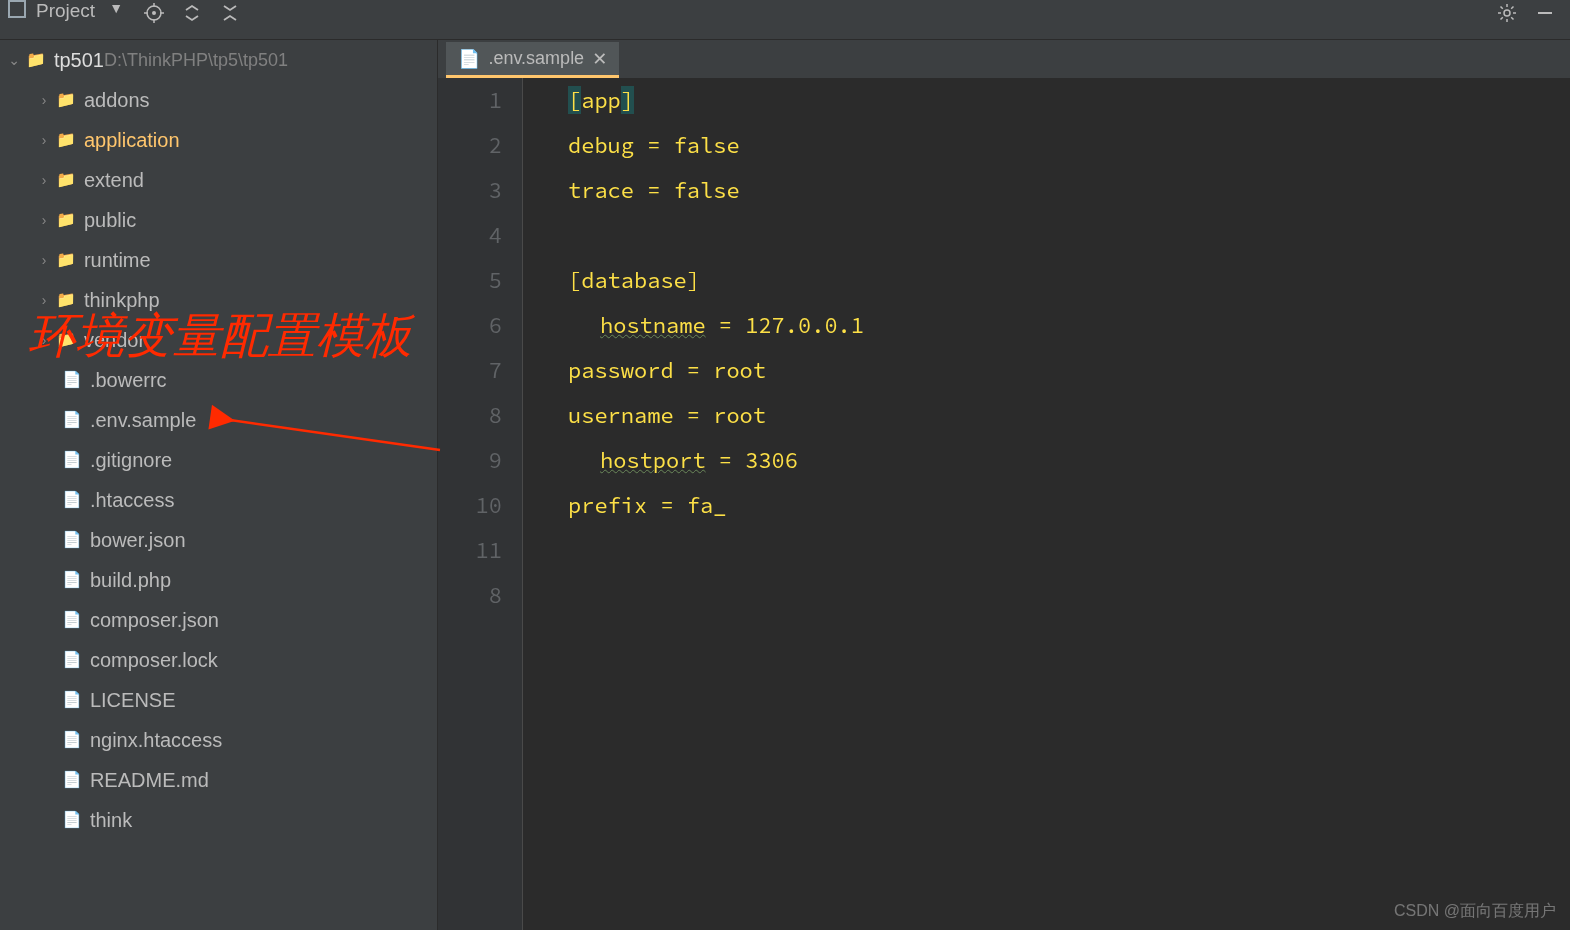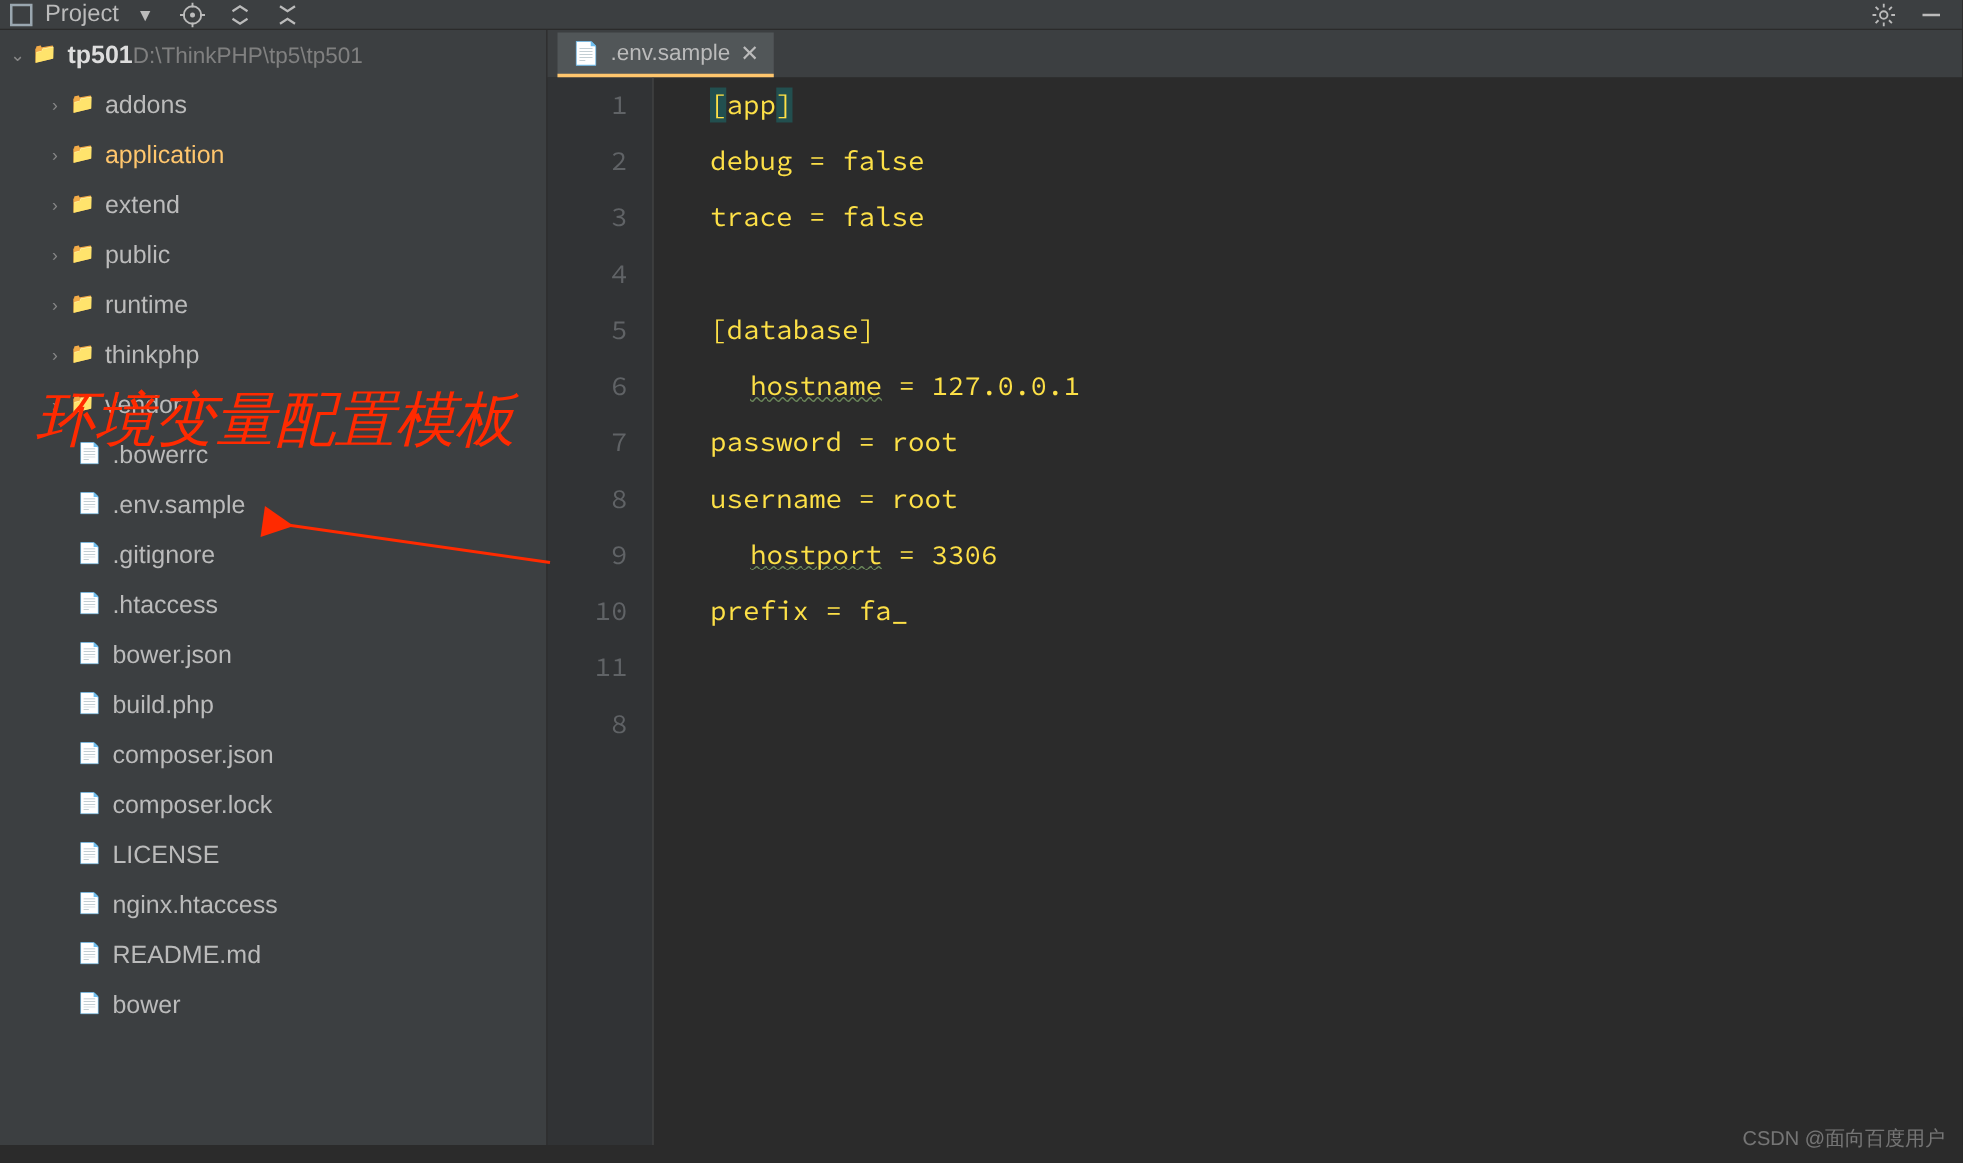--- a/index.html
+++ b/index.html
@@ -5,24 +5,24 @@
 * { margin:0; padding:0; box-sizing:border-box; }
 body {
   width:1570px; height:930px;
   background:#2b2b2b;
   font-family:"Segoe UI",Arial,sans-serif;
   color:#bbbbbb;
   overflow:hidden;
   position:relative;
 }
 .toolbar {
-  height:24px;
+  height:40px;
   background:#3c3f41;
   display:flex;
-  align-items:center;
+  align-items:flex-start;
   padding:0 8px;
   border-bottom:1px solid #2b2b2b;
   gap:4px;
 }
 .toolbar .proj-icon {
   width:18px;height:18px;border:2px solid #9aa7b0;display:inline-block;
 }
 .toolbar .label { font-size:19px; color:#bbbbbb; margin:0 6px; }
 .toolbar .dropdown-icon { color:#bbbbbb; font-size:14px; margin:0 10px 0 4px;}
 .toolbar .tb-icon {
@@ -168,21 +168,21 @@
         <line x1="2" y1="9" x2="16" y2="9" stroke="#bbbbbb" stroke-width="2"></line>
       </svg>
   </span>
 </div>
 
 <div class="main">
   <div class="sidebar">
     <div class="tree-node" style="padding-left:6px">
       <span class="chev">⌄</span>
       <span class="dir-icon">📁</span>
-      <span class="nm" style="color:#ddd;font-weight:700">tp501</span>
+      <span class="nm" style="color:#ddd;font-weight:400">tp501</span>
       <span class="path">D:\ThinkPHP\tp5\tp501</span>
     </div>
     <div id="tree-folders">
         <div class="tree-node" style="padding-left: 36px;">
           <span class="chev">›</span>
     <span class="dir-icon">📁</span>
     <span class="nm ">addons</span>
         </div>
         <div class="tree-node" style="padding-left: 36px;">
           <span class="chev">›</span>
@@ -255,21 +255,21 @@
         <div class="tree-node" style="padding-left: 58px;">
           <span class="file-icon">📄</span>
     <span class="nm">nginx.htaccess</span>
         </div>
         <div class="tree-node" style="padding-left: 58px;">
           <span class="file-icon">📄</span>
     <span class="nm">README.md</span>
         </div>
         <div class="tree-node" style="padding-left: 58px;">
           <span class="file-icon">📄</span>
-    <span class="nm">bower</span>
+    <span class="nm">think</span>
         </div>
       </div>
   </div>
 
   <div class="editor-area">
     <div class="tabs">
       <div class="tab">
         <span>📄</span>
         <span>.env.sample</span>
         <span class="close-x">✕</span>

